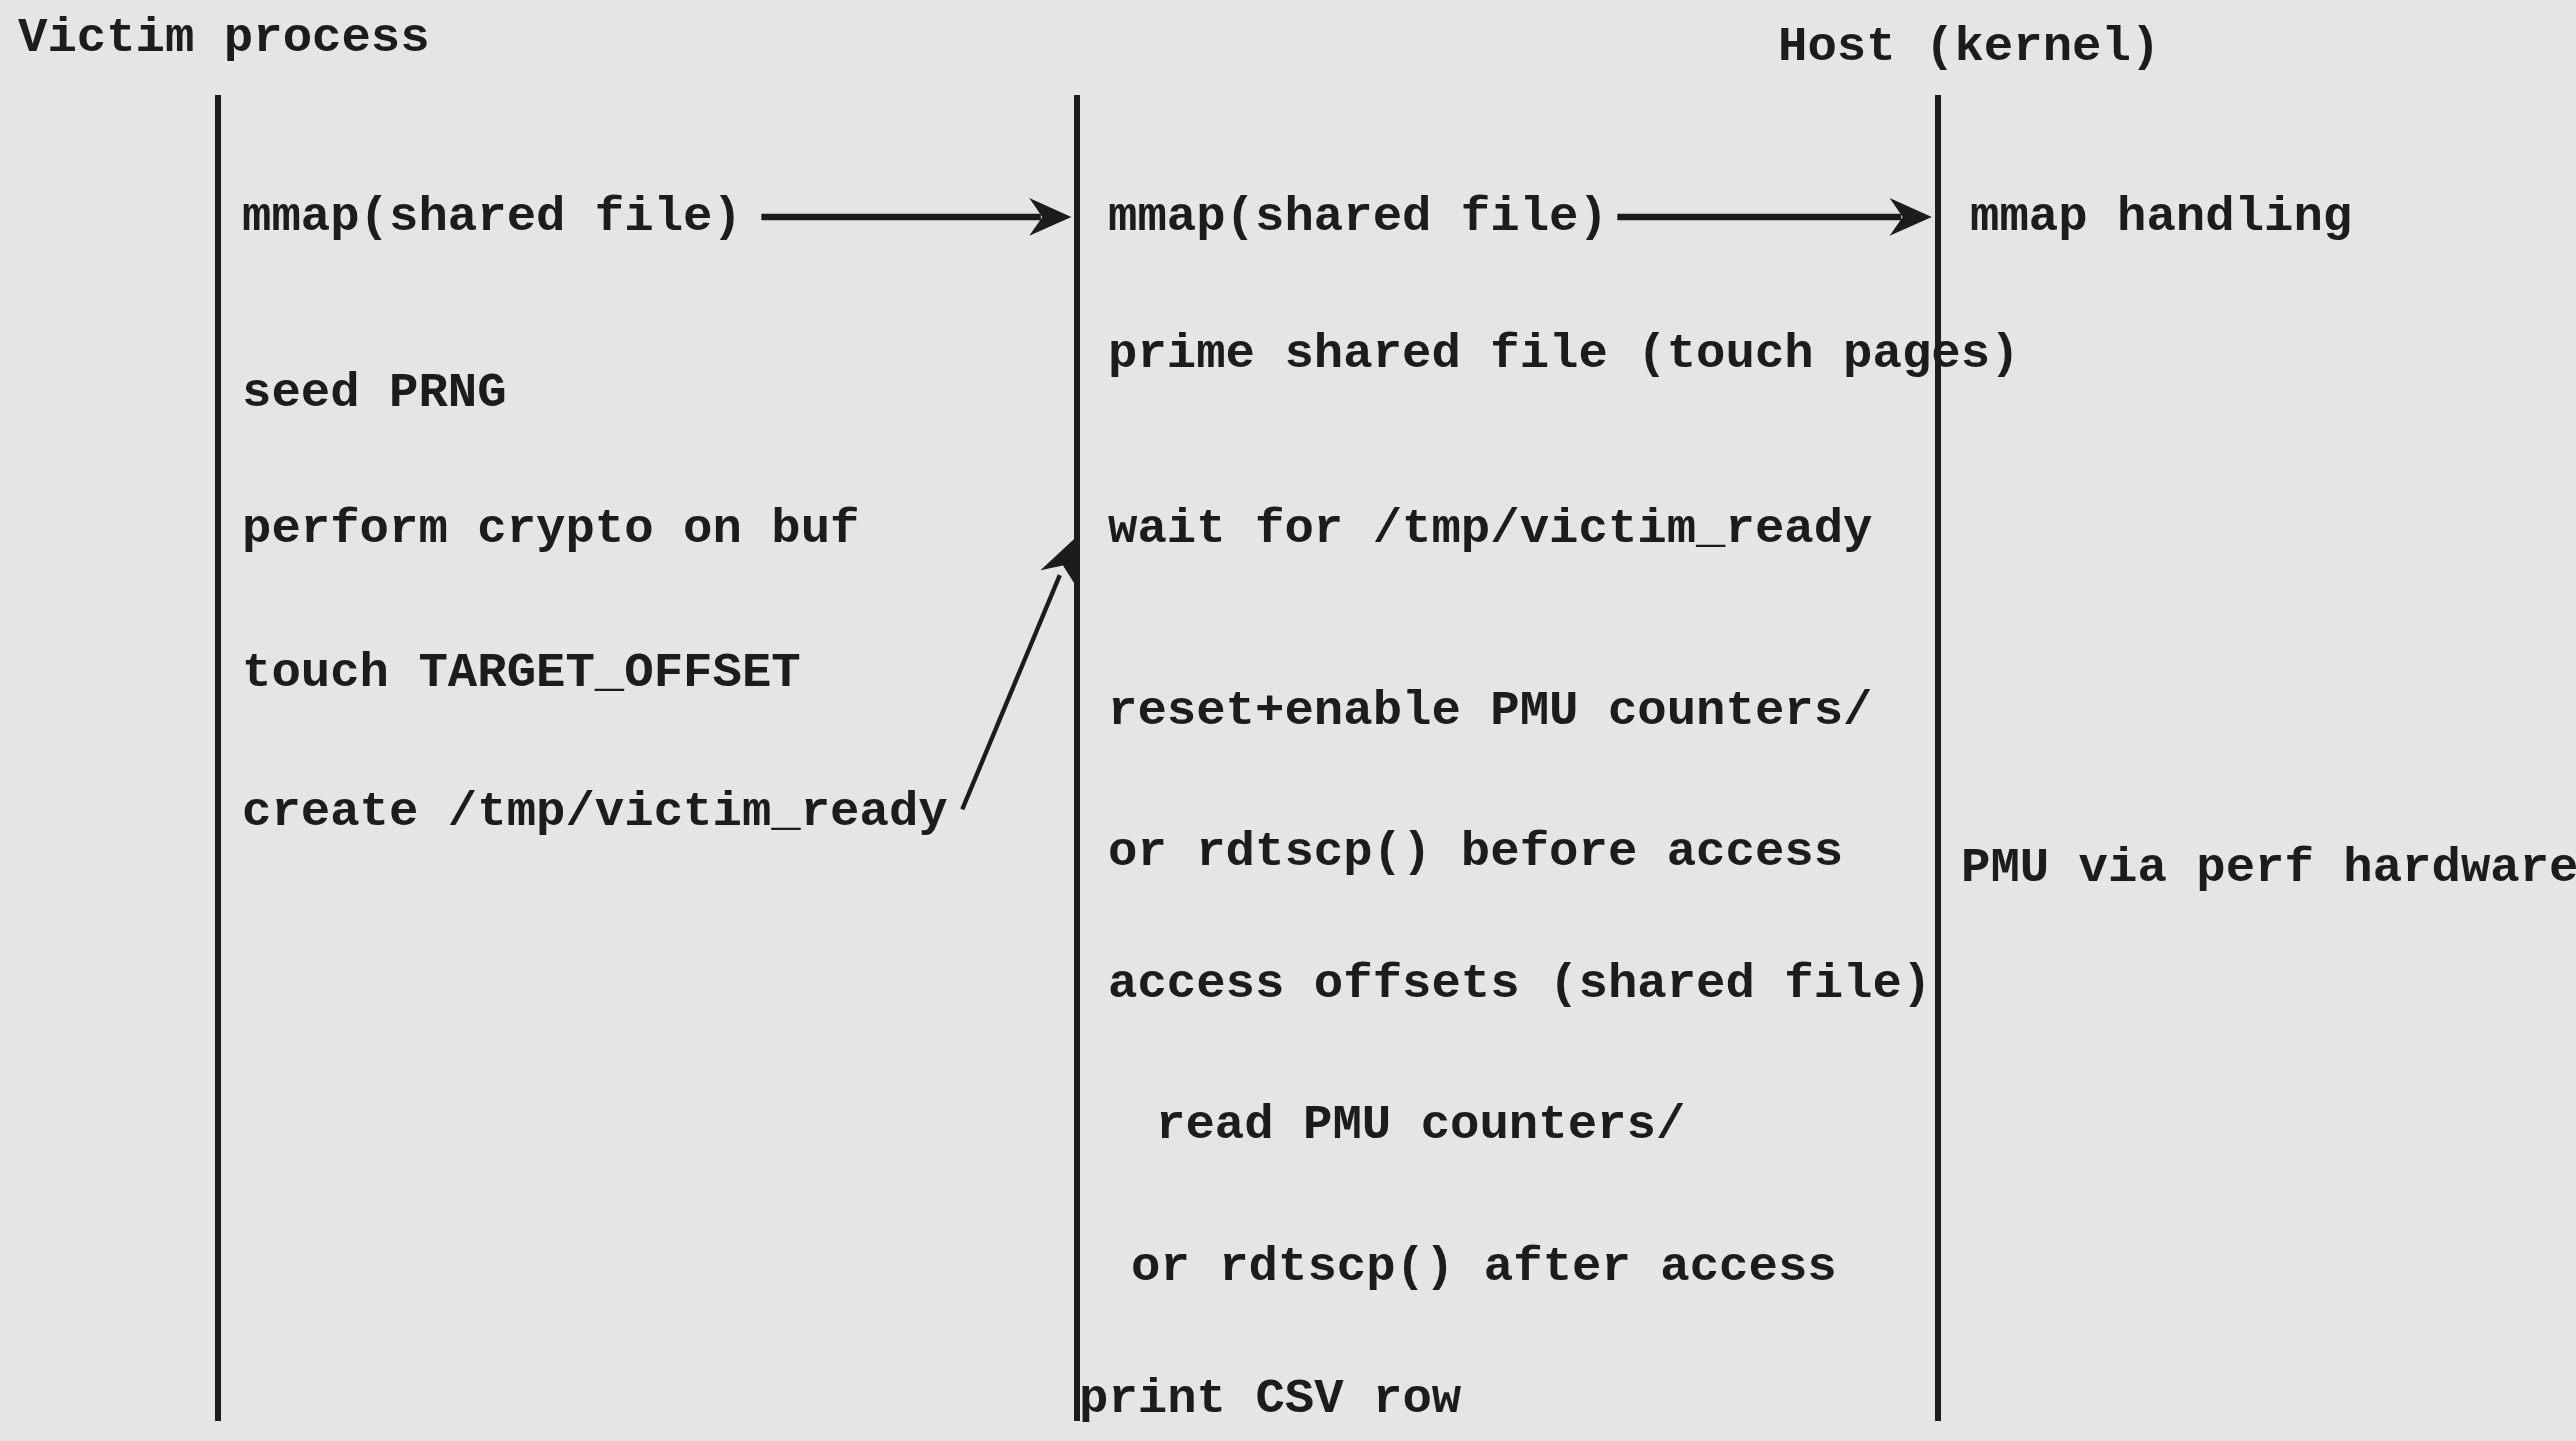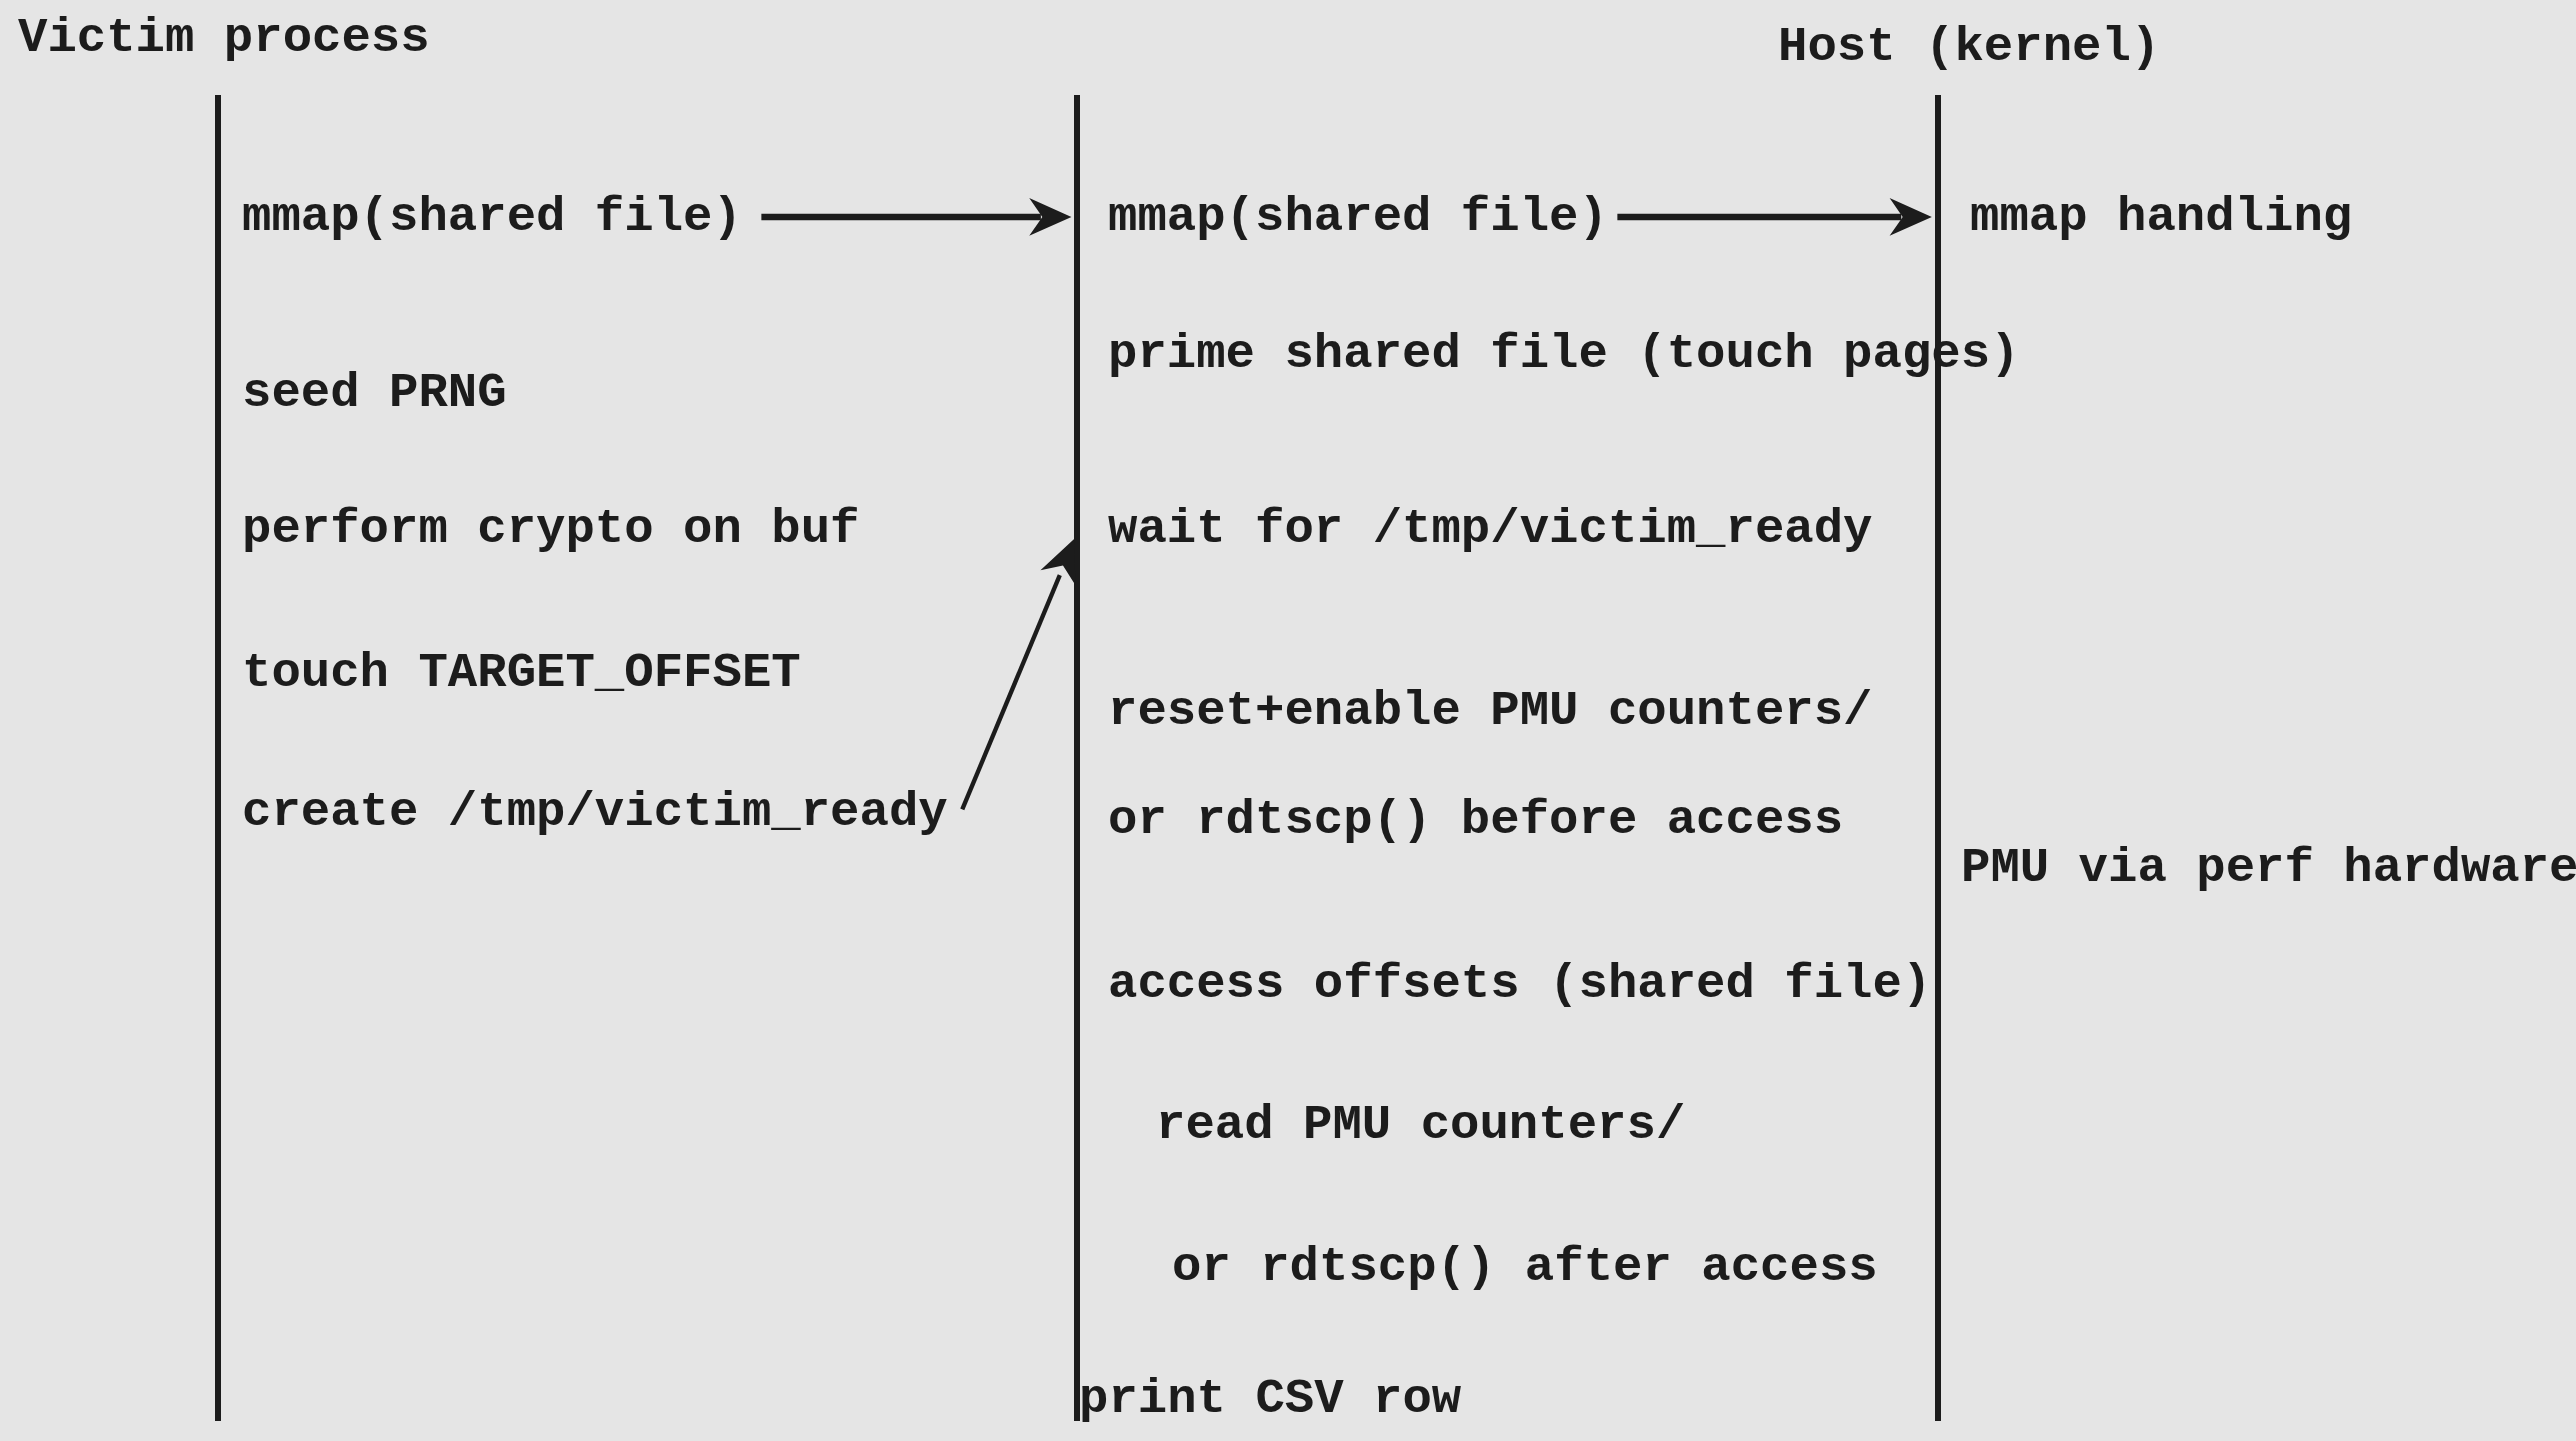--- a/index.html
+++ b/index.html
@@ -58,24 +58,24 @@
   <div class="step" style="left:242px; top:217px;">mmap(shared file)</div>
   <div class="step" style="left:242px; top:393px;">seed PRNG</div>
   <div class="step" style="left:242px; top:529px;">perform crypto on buf</div>
   <div class="step" style="left:242px; top:673px;">touch TARGET_OFFSET</div>
   <div class="step" style="left:242px; top:812px;">create /tmp/victim_ready</div>
 
   <div class="step" style="left:1108px; top:217px;">mmap(shared file)</div>
   <div class="step" style="left:1108px; top:354px;">prime shared file (touch pages)</div>
   <div class="step" style="left:1108px; top:529px;">wait for /tmp/victim_ready</div>
   <div class="step" style="left:1108px; top:711px;">reset+enable PMU counters/</div>
-  <div class="step" style="left:1108px; top:820px;font-family:Liberation Mono, monospace;">or rdtscp() before access</div>
+  <div class="step" style="left:1108px; top:852px;font-family:Liberation Mono, monospace;">or rdtscp() before access</div>
   <div class="step" style="left:1108px; top:984px;">access offsets (shared file)</div>
   <div class="step" style="left:1108px; top:1125px;margin-left:48px;">read PMU counters/</div>
-  <div class="step" style="left:1172px; top:1267px;">or rdtscp() after access</div>
+  <div class="step" style="left:1131px; top:1267px;">or rdtscp() after access</div>
   <div class="step" style="left:1079px; top:1399px;">print CSV row</div>
 
   <div class="step" style="left:1970px; top:217px;">mmap handling</div>
   <div class="step" style="left:1961px; top:868px;">PMU via perf hardware</div>
 
   <svg class="arrow-layer" width="2576" height="1442" viewBox="0 0 3539 1981">
     <g>
       <line x1="1046" y1="298" x2="1430" y2="298" stroke-width="9"></line>
       <path d="M1472,298 l-58,-26 l18,26 l-18,26 z"></path>
     </g>

